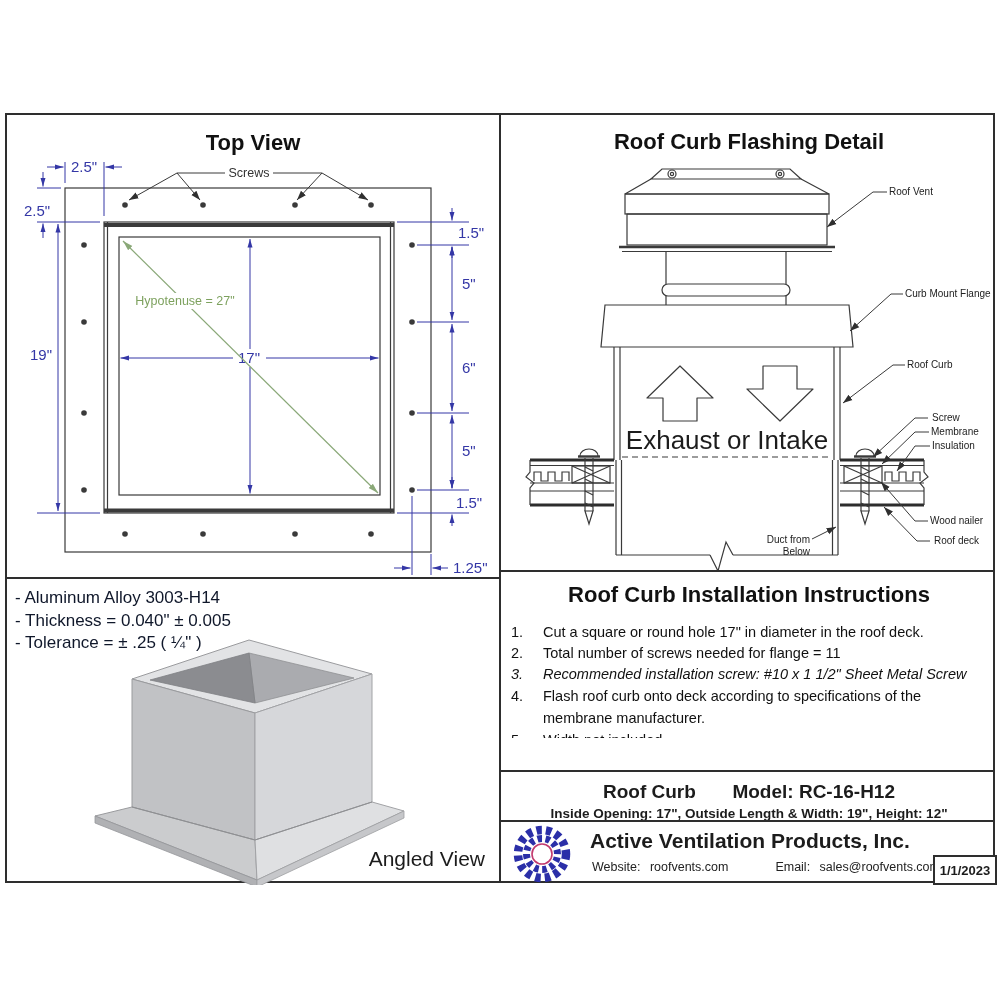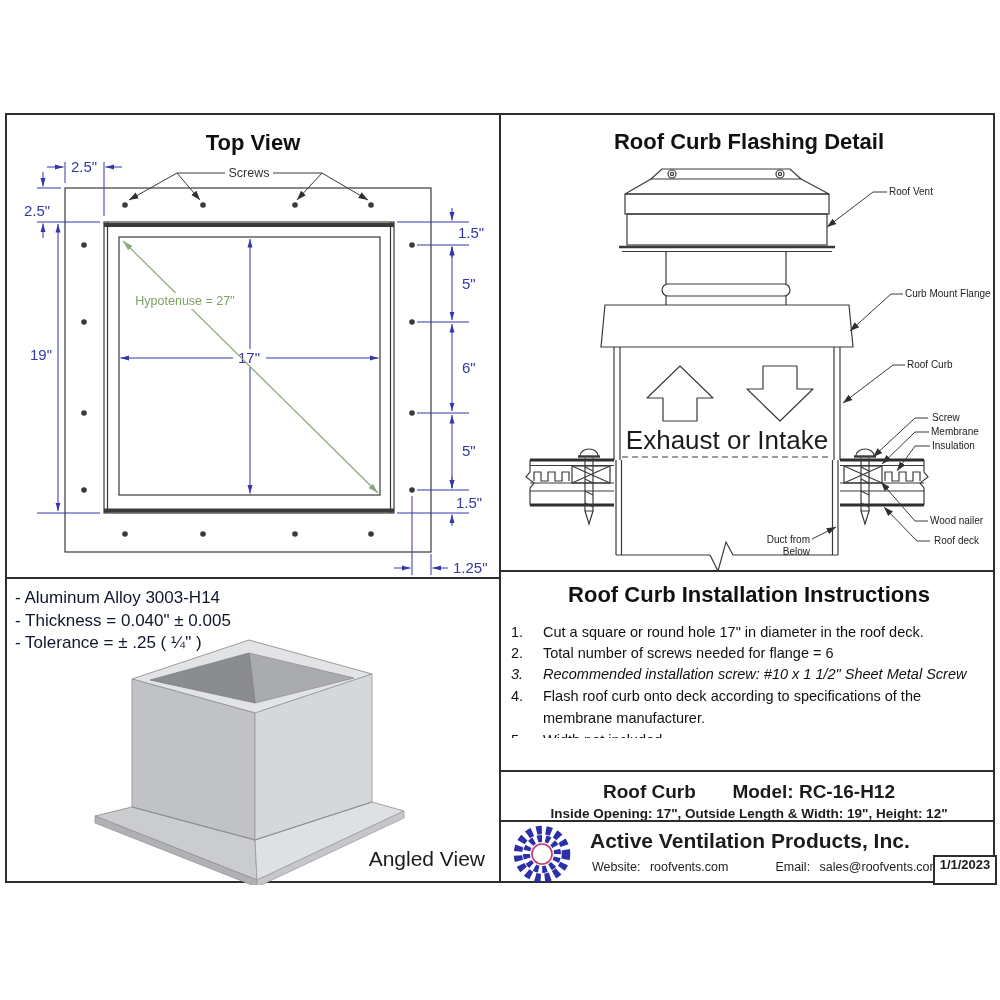--- a/index.html
+++ b/index.html
@@ -23,21 +23,21 @@
   .specs-text{position:absolute;left:8px;top:8px;font-size:17px;line-height:22.5px;color:#0f172a;}
   .instr-row{position:absolute;left:10px;right:8px;font-size:14.5px;line-height:22px;color:#111;}
   .instr-num{position:absolute;left:0;width:30px;}
   .instr-text{display:block;margin-left:32px;max-width:436px;}
   .italic{font-style:italic;}
   .model-line1{position:absolute;left:0;right:0;top:9px;text-align:center;font-size:19px;font-weight:bold;}
   .model-line2{position:absolute;left:0;right:0;top:34px;text-align:center;font-size:13.5px;font-weight:bold;}
   .company-name{position:absolute;left:89px;top:7px;font-size:21px;font-weight:bold;}
   .company-contact{position:absolute;left:91px;top:38px;font-size:12.5px;color:#222;}
   .company-contact .gap{display:inline-block;width:40px;}
-  .date-box{position:absolute;right:0;bottom:0;width:64px;height:30px;border:2px solid #2e2e2e;box-sizing:border-box;display:flex;justify-content:center;font-size:13px;font-weight:bold;background:#fff;}
+  .date-box{position:absolute;right:0;bottom:0;width:64px;height:30px;border:2px solid #2e2e2e;box-sizing:border-box;display:flex;align-items:center;justify-content:center;font-size:13px;font-weight:bold;background:#fff;}
   .angled-label{position:absolute;right:14px;bottom:14px;font-size:21px;font-weight:normal;}
 </style>
 </head>
 <body>
 
 <svg width="0" height="0" style="position:absolute">
   <defs>
     <marker id="aB" viewBox="0 0 9 9" refX="8.5" refY="4.5" markerWidth="9" markerHeight="9" orient="auto-start-reverse">
       <path d="M0,2 L8.5,4.5 L0,7 Z" fill="#3437a6"></path>
     </marker>
@@ -299,21 +299,21 @@
   </div>
 
   <div class="panel" style="left:494px;top:457px;width:496px;height:166px;">
     <div class="panel-title" style="top:10px;">Roof Curb Installation Instructions</div>
     <div class="instr-row" style="top:49px;">
       <span class="instr-num">1.</span>
       <span class="instr-text">Cut a square or round hole 17" in diameter in the roof deck.</span>
     </div>
     <div class="instr-row" style="top:70px;">
       <span class="instr-num">2.</span>
-      <span class="instr-text">Total number of screws needed for flange = 6</span>
+      <span class="instr-text">Total number of screws needed for flange = 11</span>
     </div>
     <div class="instr-row italic" style="top:91px;">
       <span class="instr-num">3.</span>
       <span class="instr-text">Recommended installation screw: #10 x 1 1/2" Sheet Metal Screw</span>
     </div>
     <div class="instr-row" style="top:113px;">
       <span class="instr-num">4.</span>
       <span class="instr-text" style="max-width:412px;">Flash roof curb onto deck according to specifications of the membrane manufacturer.</span>
     </div>
     <div class="instr-row" style="top:157px;">

